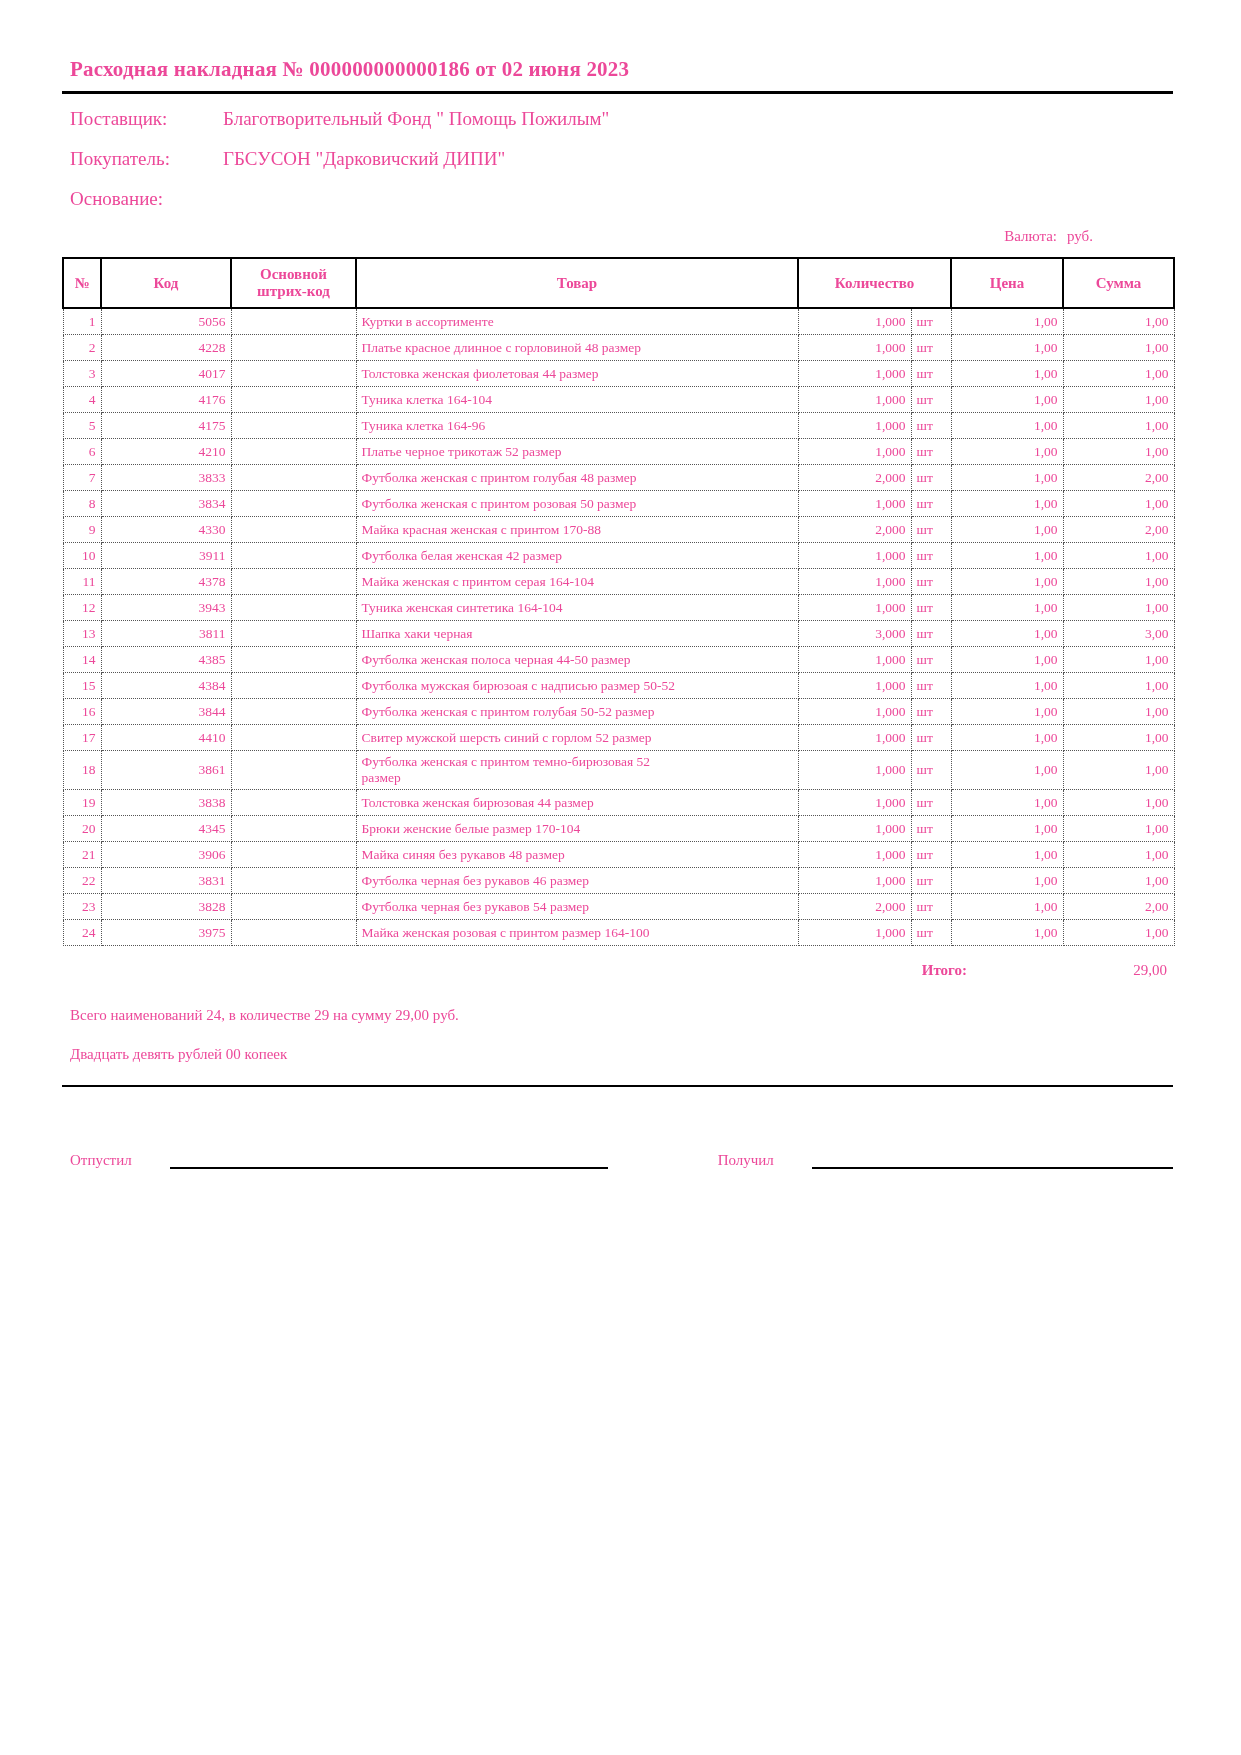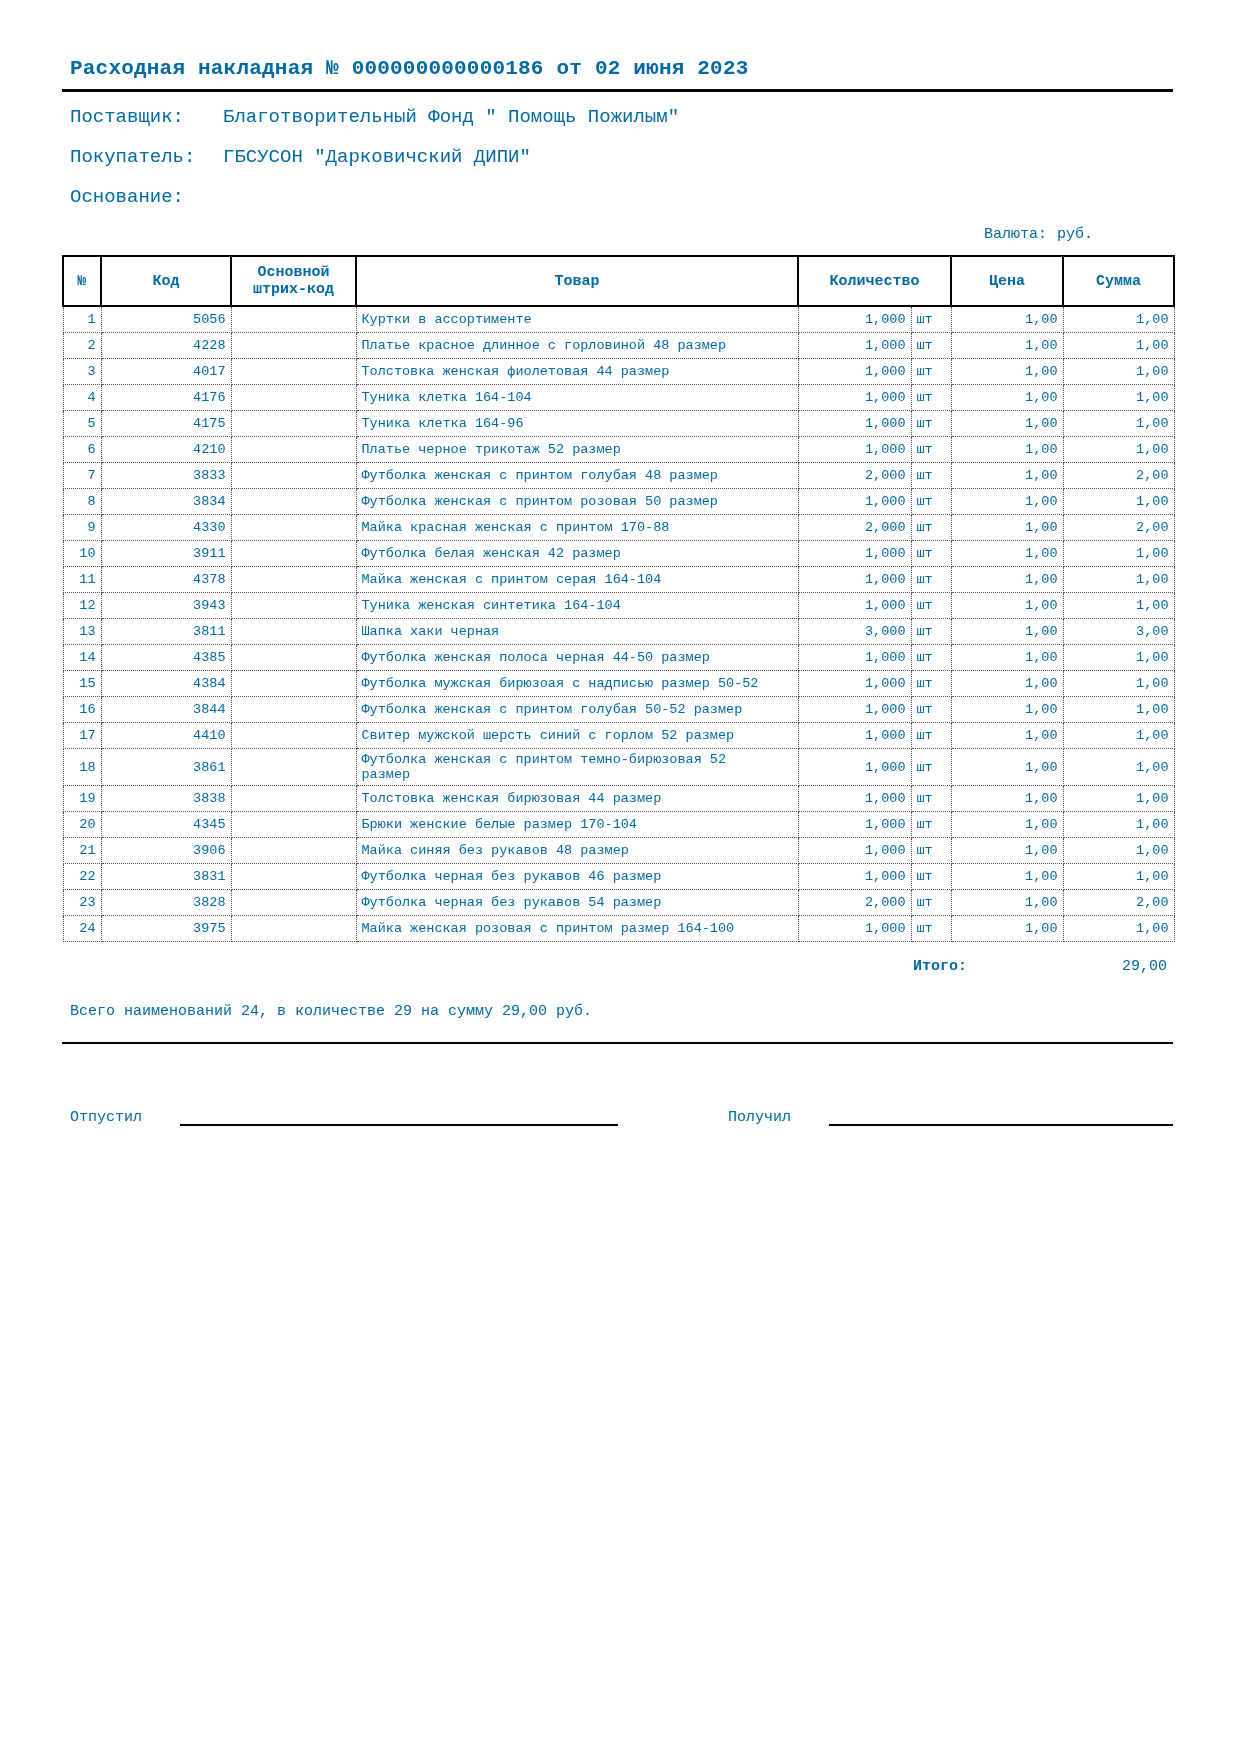--- a/index.html
+++ b/index.html
@@ -1,18 +1,18 @@
 <!DOCTYPE html>
 <html><head>
 <meta charset="utf-8">
 <style>
   html,body { margin:0; padding:0; background:#ffffff; }
   .page {
     position:relative; width:1241px; height:1755px; background:#ffffff;
-    font-family:Liberation Mono, monospace; color:#0369a1; overflow:hidden;
+    font-family:Liberation Serif, serif; color:#ec4899; overflow:hidden;
   }
   .content { position:absolute; left:62px; top:0; width:1111px; }
 
   .doc-title { margin-top:57px; padding-left:8px; font-size:21px; font-weight:bold; letter-spacing:0.2px; }
   .title-rule { margin-top:9px; height:3px; background:#000; }
 
   .info-block { margin-top:14px; padding-left:8px; font-size:19px; }
   .info-row { display:flex; margin-bottom:18px; }
   .info-label { width:153px; flex:0 0 153px; }
   .info-value { flex:1; }
@@ -363,20 +363,21 @@
       </tr>
     </tbody>
     </table>
 
     <div class="totals">
       <span class="totals-label">Итого:</span>
       <span class="totals-value">29,00</span>
     </div>
 
     <div class="summary-line">Всего наименований 24, в количестве 29 на сумму 29,00 руб.</div>
+    <div class="words-line">Двадцать девять рублей 00 копеек</div>
     <div class="bottom-rule"></div>
 
     <div class="sign-row">
       <span class="sign-label">Отпустил</span>
       <span class="sign-line-a"></span>
       <span class="sign-spacer"></span>
       <span class="sign-label">Получил</span>
       <span class="sign-line-b"></span>
     </div>
 

